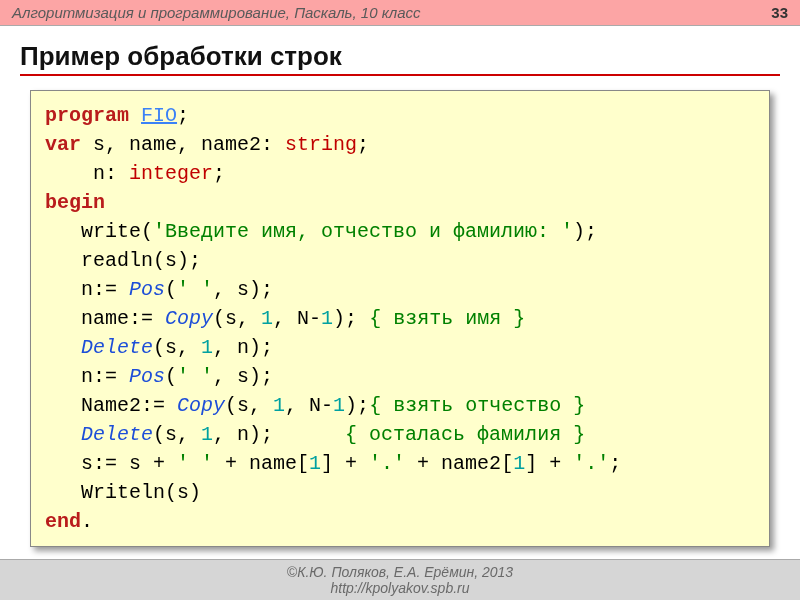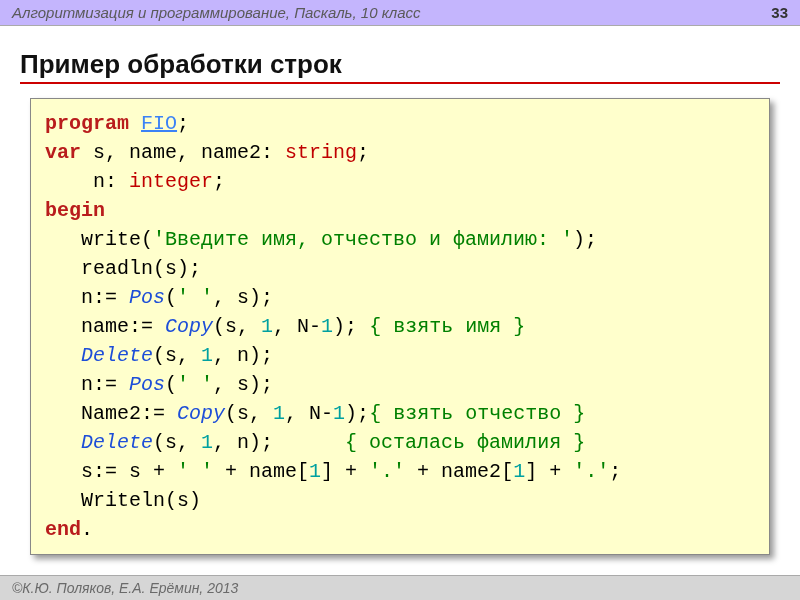--- a/index.html
+++ b/index.html
@@ -5,37 +5,37 @@
   * { margin: 0; padding: 0; box-sizing: border-box; }
   body {
     width: 800px;
     height: 600px;
     background: #fff;
     font-family: Arial, sans-serif;
     overflow: hidden;
     position: relative;
   }
   .header {
-    background: #c4b5fd;
+    background: #fca5a5;
     padding: 4px 12px;
     display: flex;
     justify-content: space-between;
     align-items: center;
     font-style: italic;
     font-size: 15px;
     color: #5a5a5a;
     border-bottom: 1px solid #aaa;
   }
   .page-num {
     font-weight: bold;
     font-style: normal;
     color: #333;
   }
   .title-wrap {
-    padding: 23px 20px 4px 20px;
+    padding: 15px 20px 4px 20px;
   }
   .title {
     font-size: 26px;
     font-weight: bold;
     color: #111;
     border-bottom: 2px solid #c00;
     display: inline-block;
     padding-bottom: 2px;
     width: 100%;
   }
@@ -65,20 +65,21 @@
     right: 0;
     background: #d6d6d6;
     padding: 4px 12px;
     display: flex;
     justify-content: space-between;
     align-items: center;
     font-style: italic;
     font-size: 14px;
     color: #6a6a6a;
     border-top: 1px solid #aaa;
+    flex-direction: column;
   }
 </style>
 </head>
 <body>
 
 <div class="header">
   <span>Алгоритмизация и программирование, Паскаль, 10 класс</span>
   <span class="page-num">33</span>
 </div>
 
@@ -97,13 +98,14 @@
 <span>   </span><span class="fn">Delete</span><span>(s, </span><span class="num">1</span><span>, n);</span>
 <span>   n:= </span><span class="fn">Pos</span><span>(</span><span class="str">' '</span><span>, s);</span>
 <span>   Name2:= </span><span class="fn">Copy</span><span>(s, </span><span class="num">1</span><span>, N-</span><span class="num">1</span><span>);</span><span class="cmt">{ взять отчество }</span>
 <span>   </span><span class="fn">Delete</span><span>(s, </span><span class="num">1</span><span>, n);      </span><span class="cmt">{ осталась фамилия }</span>
 <span>   s:= s + </span><span class="str">' '</span><span> + name[</span><span class="num">1</span><span>] + </span><span class="str">'.'</span><span> + name2[</span><span class="num">1</span><span>] + </span><span class="str">'.'</span><span>;</span>
 <span>   Writeln(s)</span>
 <span class="kw">end</span><span>.</span></div>
 
 <div class="footer">
   <span>©К.Ю. Поляков, Е.А. Ерёмин, 2013</span>
+  <span>http://kpolyakov.spb.ru</span>
 </div>
 
 </body></html>

